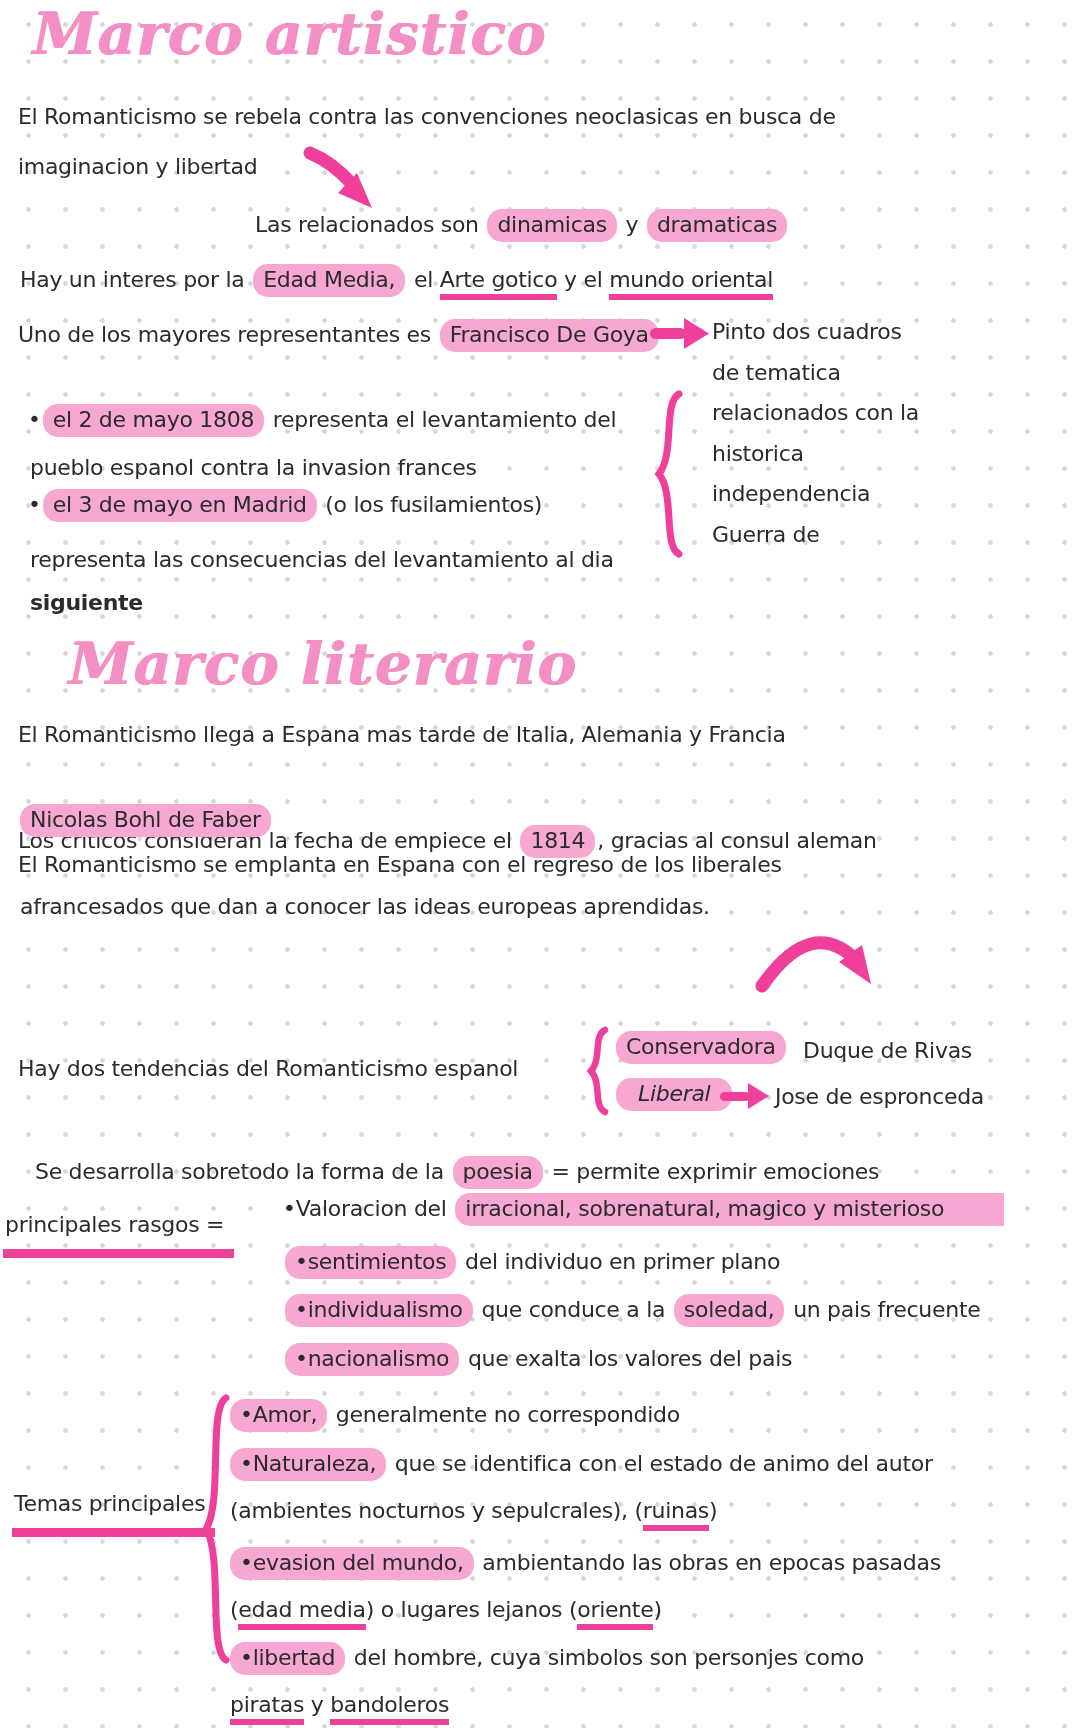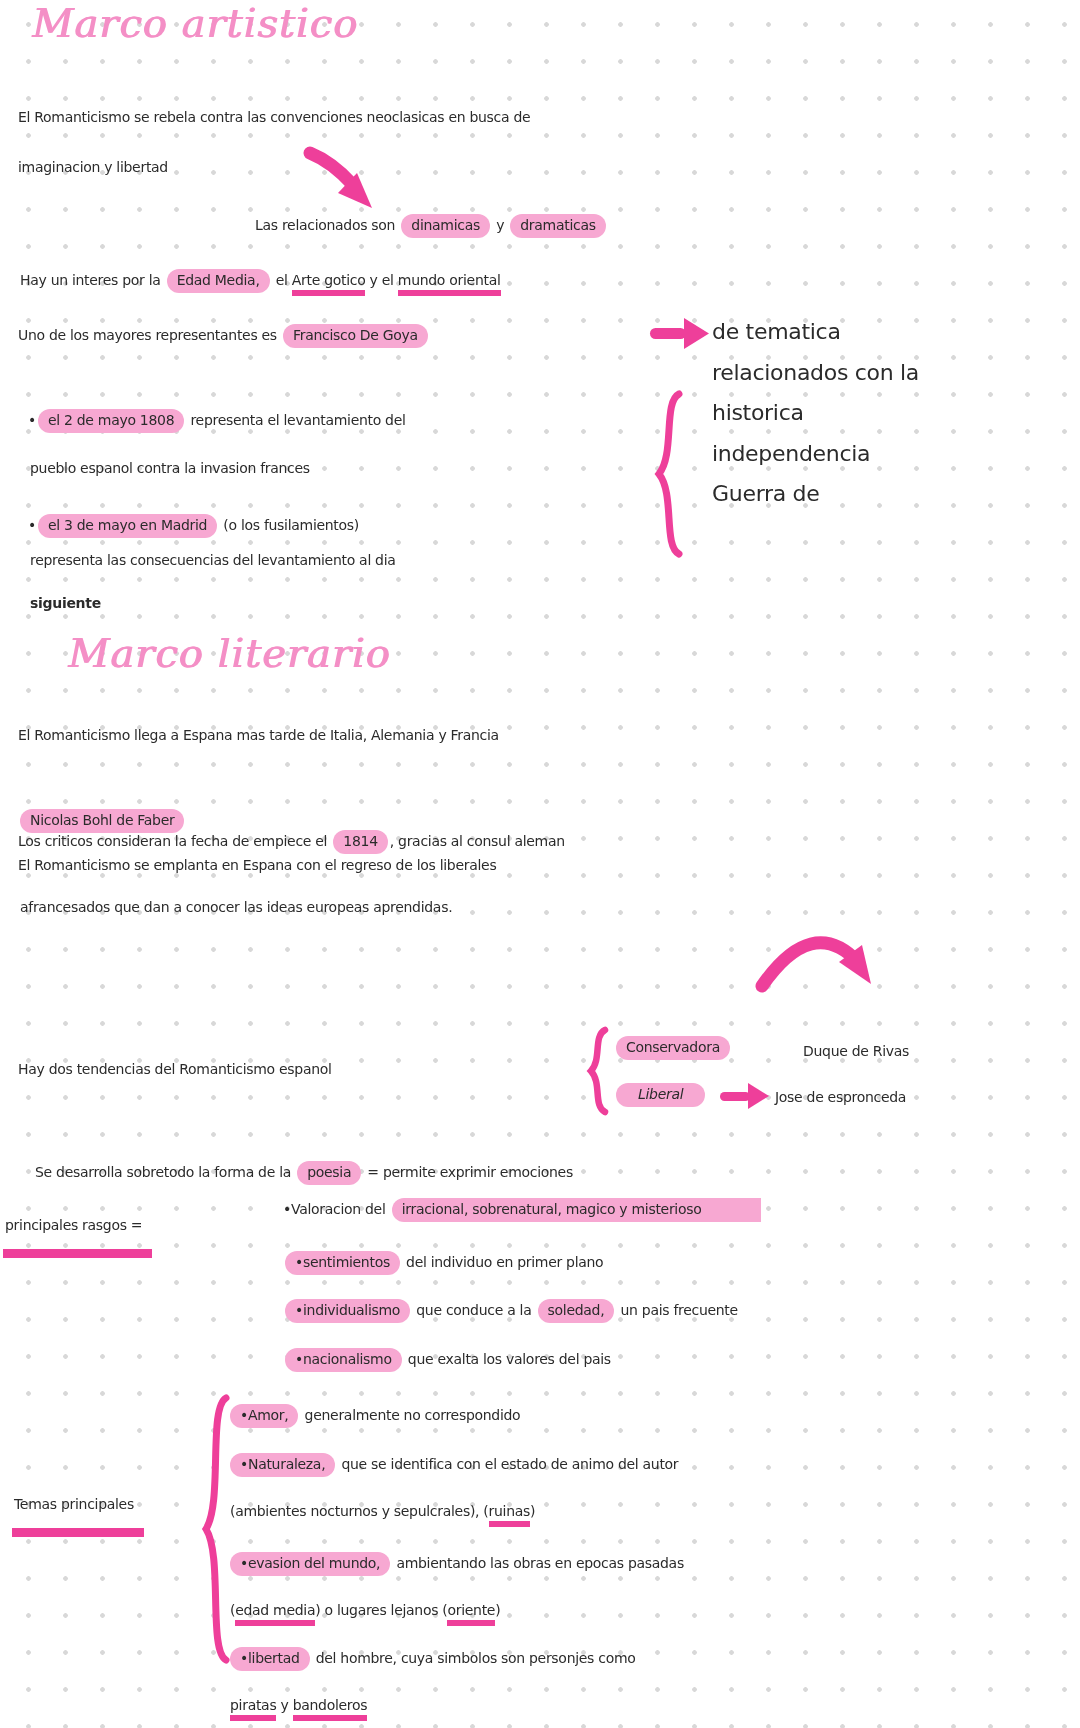--- a/index.html
+++ b/index.html
@@ -7,25 +7,25 @@
   body {
     position:relative; overflow:hidden; background:#ffffff;
     font-family:"DejaVu Sans", sans-serif; color:var(--ink,#2b2b2b);
   }
   .dots {
     position:absolute; inset:0;
     background-image: radial-gradient(circle, var(--dot,#d8d8d8) 2px, transparent 2.6px);
     background-size: 37px 37px; background-position: 10px 6px;
   }
   .title {
-    position:absolute; font-family:"DejaVu Serif", serif; font-style:italic; font-weight:normal;
-    font-size:40px; letter-spacing:1px; color:var(--heading-pink,#f48fc6);
+    position:absolute; font-family:"DejaVu Serif", serif; font-style:italic; font-weight:bold;
+    font-size:58px; letter-spacing:1px; color:var(--heading-pink,#f48fc6);
     text-shadow: 1.2px 0 0 currentColor; white-space:nowrap;
   }
-  .line { position:absolute; white-space:nowrap; font-size:14px; line-height:34px; letter-spacing:-0.3px; }
+  .line { position:absolute; white-space:nowrap; font-size:22px; line-height:34px; letter-spacing:-0.3px; }
   .t { }
   .hl {
     background:var(--highlight-pink,#f7a8d2); border-radius:15px; padding:3px 10px 5px; margin:0 2px;
   }
   .hl-edge { padding-right:60px; border-top-right-radius:0; border-bottom-right-radius:0; margin-right:-4px; }
   .ul { border-bottom:6px solid var(--accent-pink,#ee3f9a); padding-bottom:2px; }
   .lbl { display:inline-block; border-bottom:9px solid var(--accent-pink,#ee3f9a); padding:0 10px 7px 2px; }
   .notecol { position:absolute; }
   .nline { font-size:22px; line-height:40.5px; white-space:nowrap; letter-spacing:-0.3px; }
   .accent { color:var(--accent-pink,#ee3f9a); }
@@ -61,38 +61,39 @@
 <div class="line" style="left:18px; top:318px;">
   <span class="t">Uno de los mayores representantes es </span><span class="hl">Francisco De Goya</span>
 </div>
 
 <svg class="accent" style="left:648px; top:316px;" width="62" height="34" viewBox="0 0 62 34">
   <rect x="2" y="12" width="36" height="11" rx="5.5" fill="currentColor"></rect>
   <polygon points="36,2 36,33 61,17.5" fill="currentColor"></polygon>
 </svg>
 
 <div class="notecol" style="left:712px; top:312px;">
+  <div class="nline">Pinto dos cuadros</div>
   <div class="nline">de tematica</div>
   <div class="nline">relacionados con la</div>
   <div class="nline">historica</div>
   <div class="nline">independencia</div>
   <div class="nline">Guerra de</div>
 </div>
 
 <svg class="accent" style="left:652px; top:388px;" width="34" height="172" viewBox="0 0 34 172">
   <path d="M27 6 C11 14 23 66 7 86 C23 106 11 158 27 166" stroke="currentColor" stroke-width="7" fill="none" stroke-linecap="round"></path>
 </svg>
 
 <div class="line" style="left:28px; top:403px;">
   <span class="t">•</span><span class="hl">el 2 de mayo 1808</span><span class="t"> representa el levantamiento del</span>
 </div>
 <div class="line" style="left:30px; top:451px;">
   <span class="t">pueblo espanol contra la invasion frances</span>
 </div>
-<div class="line" style="left:28px; top:508px;text-align:center;">
+<div class="line" style="left:28px; top:488px;text-align:center;">
   <span class="t">•</span><span class="hl">el 3 de mayo en Madrid</span><span class="t"> (o los fusilamientos)</span>
 </div>
 <div class="line" style="left:30px; top:543px;">
   <span class="t">representa las consecuencias del levantamiento al dia</span>
 </div>
 <div class="line" style="left:30px; top:586px;font-weight:bold;">
   <span class="t">siguiente</span>
 </div>
 
 <div class="title" style="left:68px; top:630px;">Marco literario</div>

